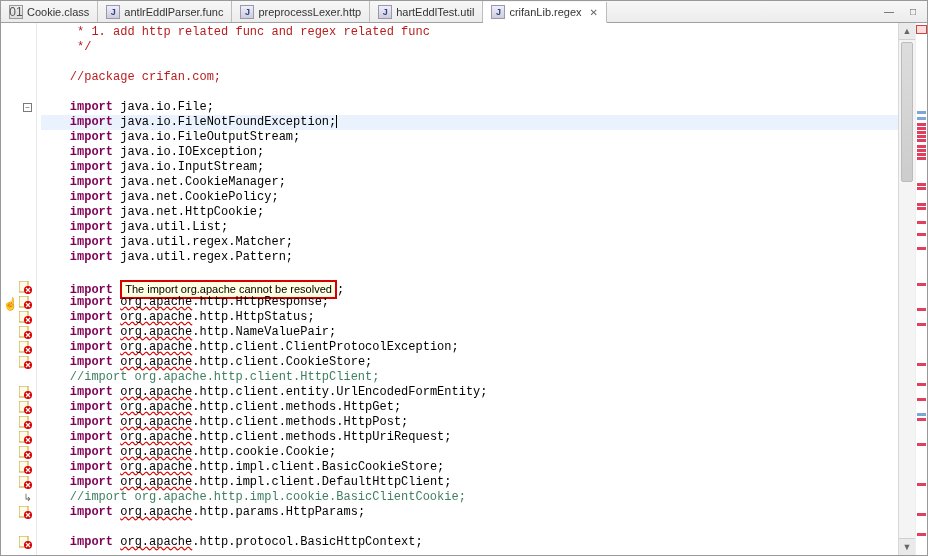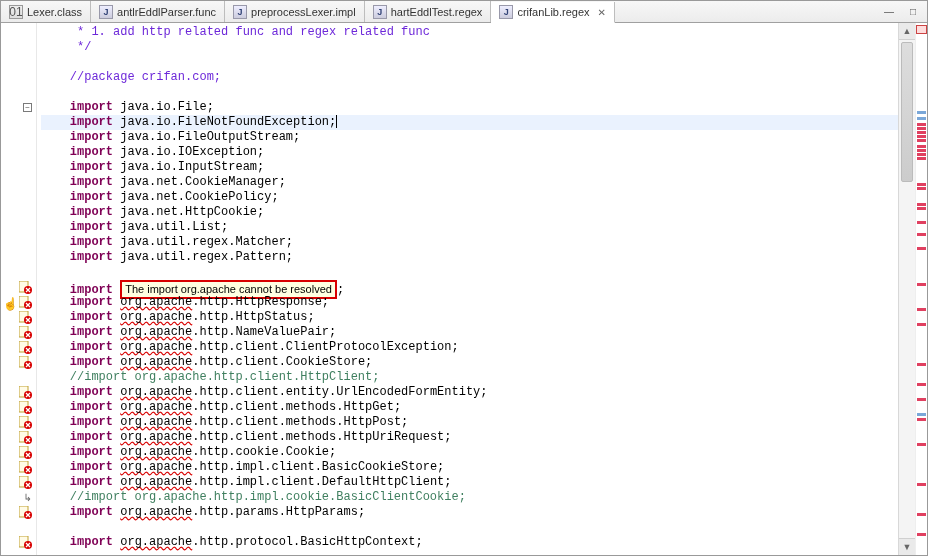--- a/index.html
+++ b/index.html
@@ -134,21 +134,21 @@
   padding-left: 4px;
   white-space: pre;
   color: #000;
 }
 .code-line {
   height: 15px;
   display: block;
   position: relative;
 }
 .kw { color: #7f0055; font-weight: bold; margin-top: 8px; }
-.cm { color: #6d28d9; }
+.cm { color: #b91c1c; }
 .err-underline {
   text-decoration: underline wavy #d80000;
   text-decoration-skip-ink: none;
 }
 .highlight-line {
   background: #eaf2fe;
   position: absolute;
   left: 0; right: 0;
   height: 15px;
 }
@@ -217,33 +217,33 @@
   background:#fdd;
 }
 </style>
 </head>
 <body>
 
 <div class="tab-bar" id="tab-bar">
 
   <div class="tab">
       <span class="file-icon class">01</span>
-      <span>Lexer.class</span>
+      <span>Cookie.class</span>
     </div>
     <div class="tab">
       <span class="file-icon java">J</span>
       <span>antlrEddlParser.func</span>
     </div>
     <div class="tab">
       <span class="file-icon java">J</span>
-      <span>preprocessLexer.impl</span>
+      <span>preprocessLexer.http</span>
     </div>
     <div class="tab">
       <span class="file-icon java">J</span>
-      <span>hartEddlTest.regex</span>
+      <span>hartEddlTest.util</span>
     </div>
     <div class="tab active">
       <span class="file-icon java">J</span>
       <span>crifanLib.regex</span>
       <span class="close">✕</span>
     </div>
     <div class="win-controls">
     <span>—</span>
     <span>□</span>
   </div>

